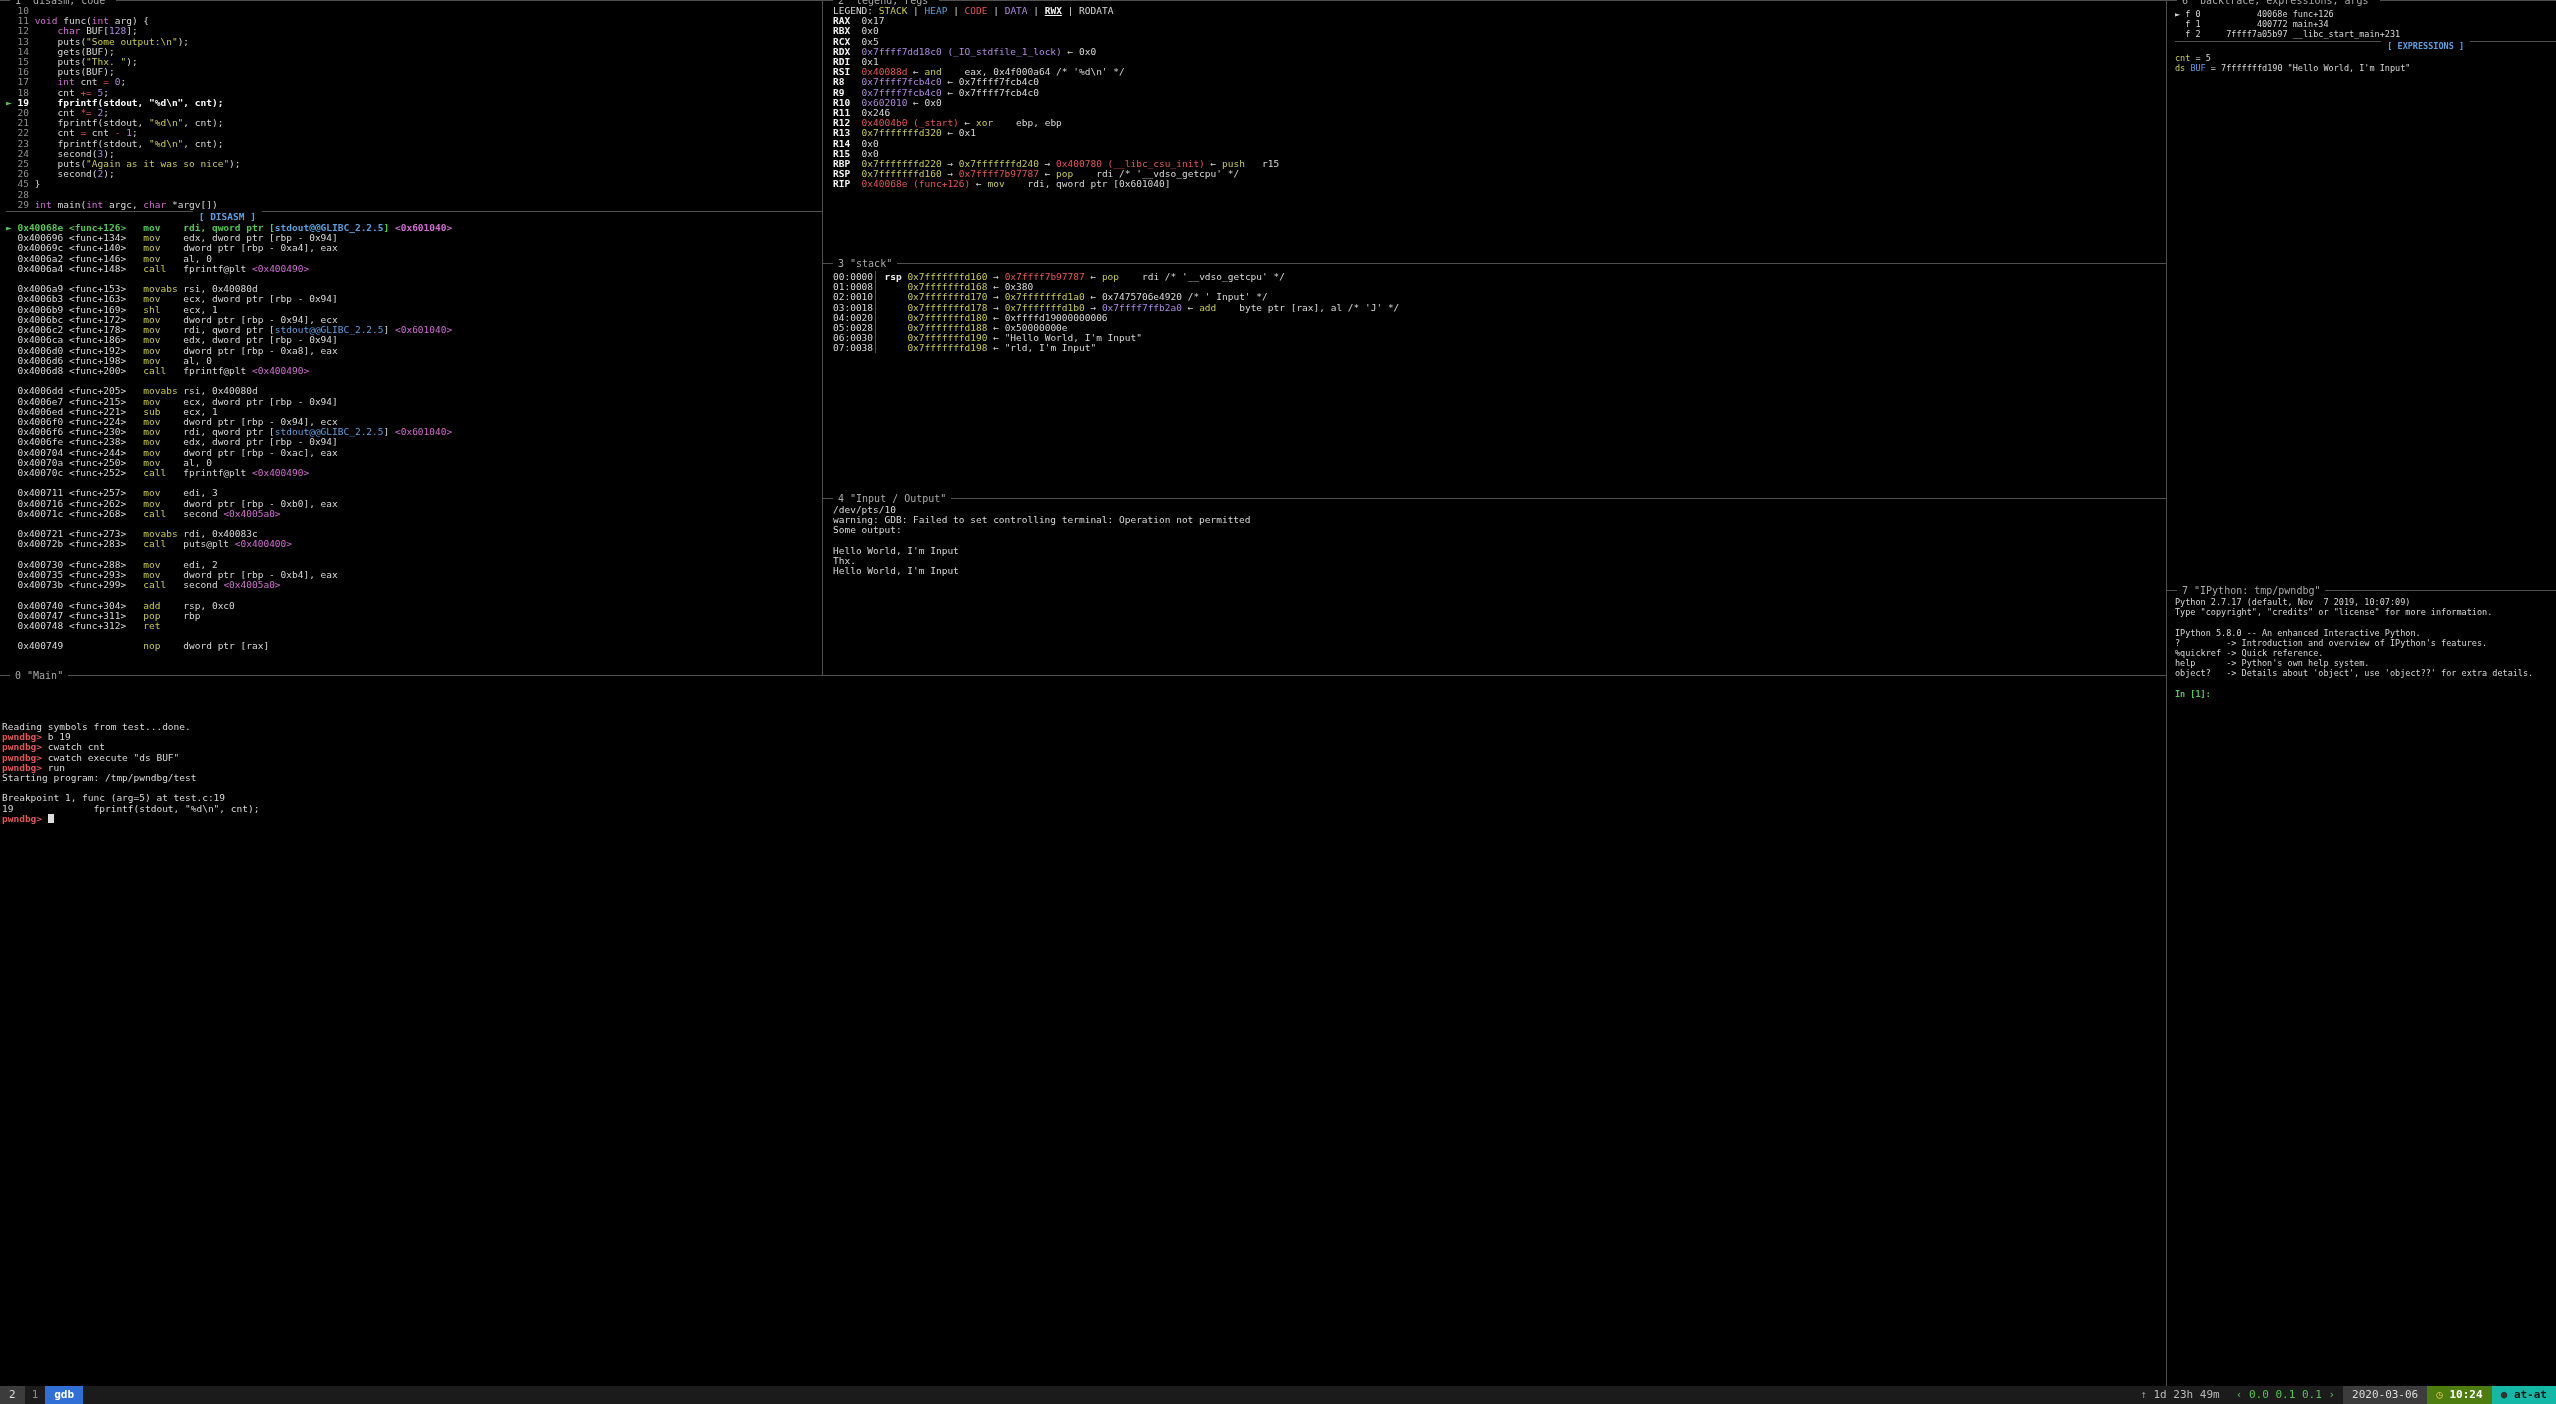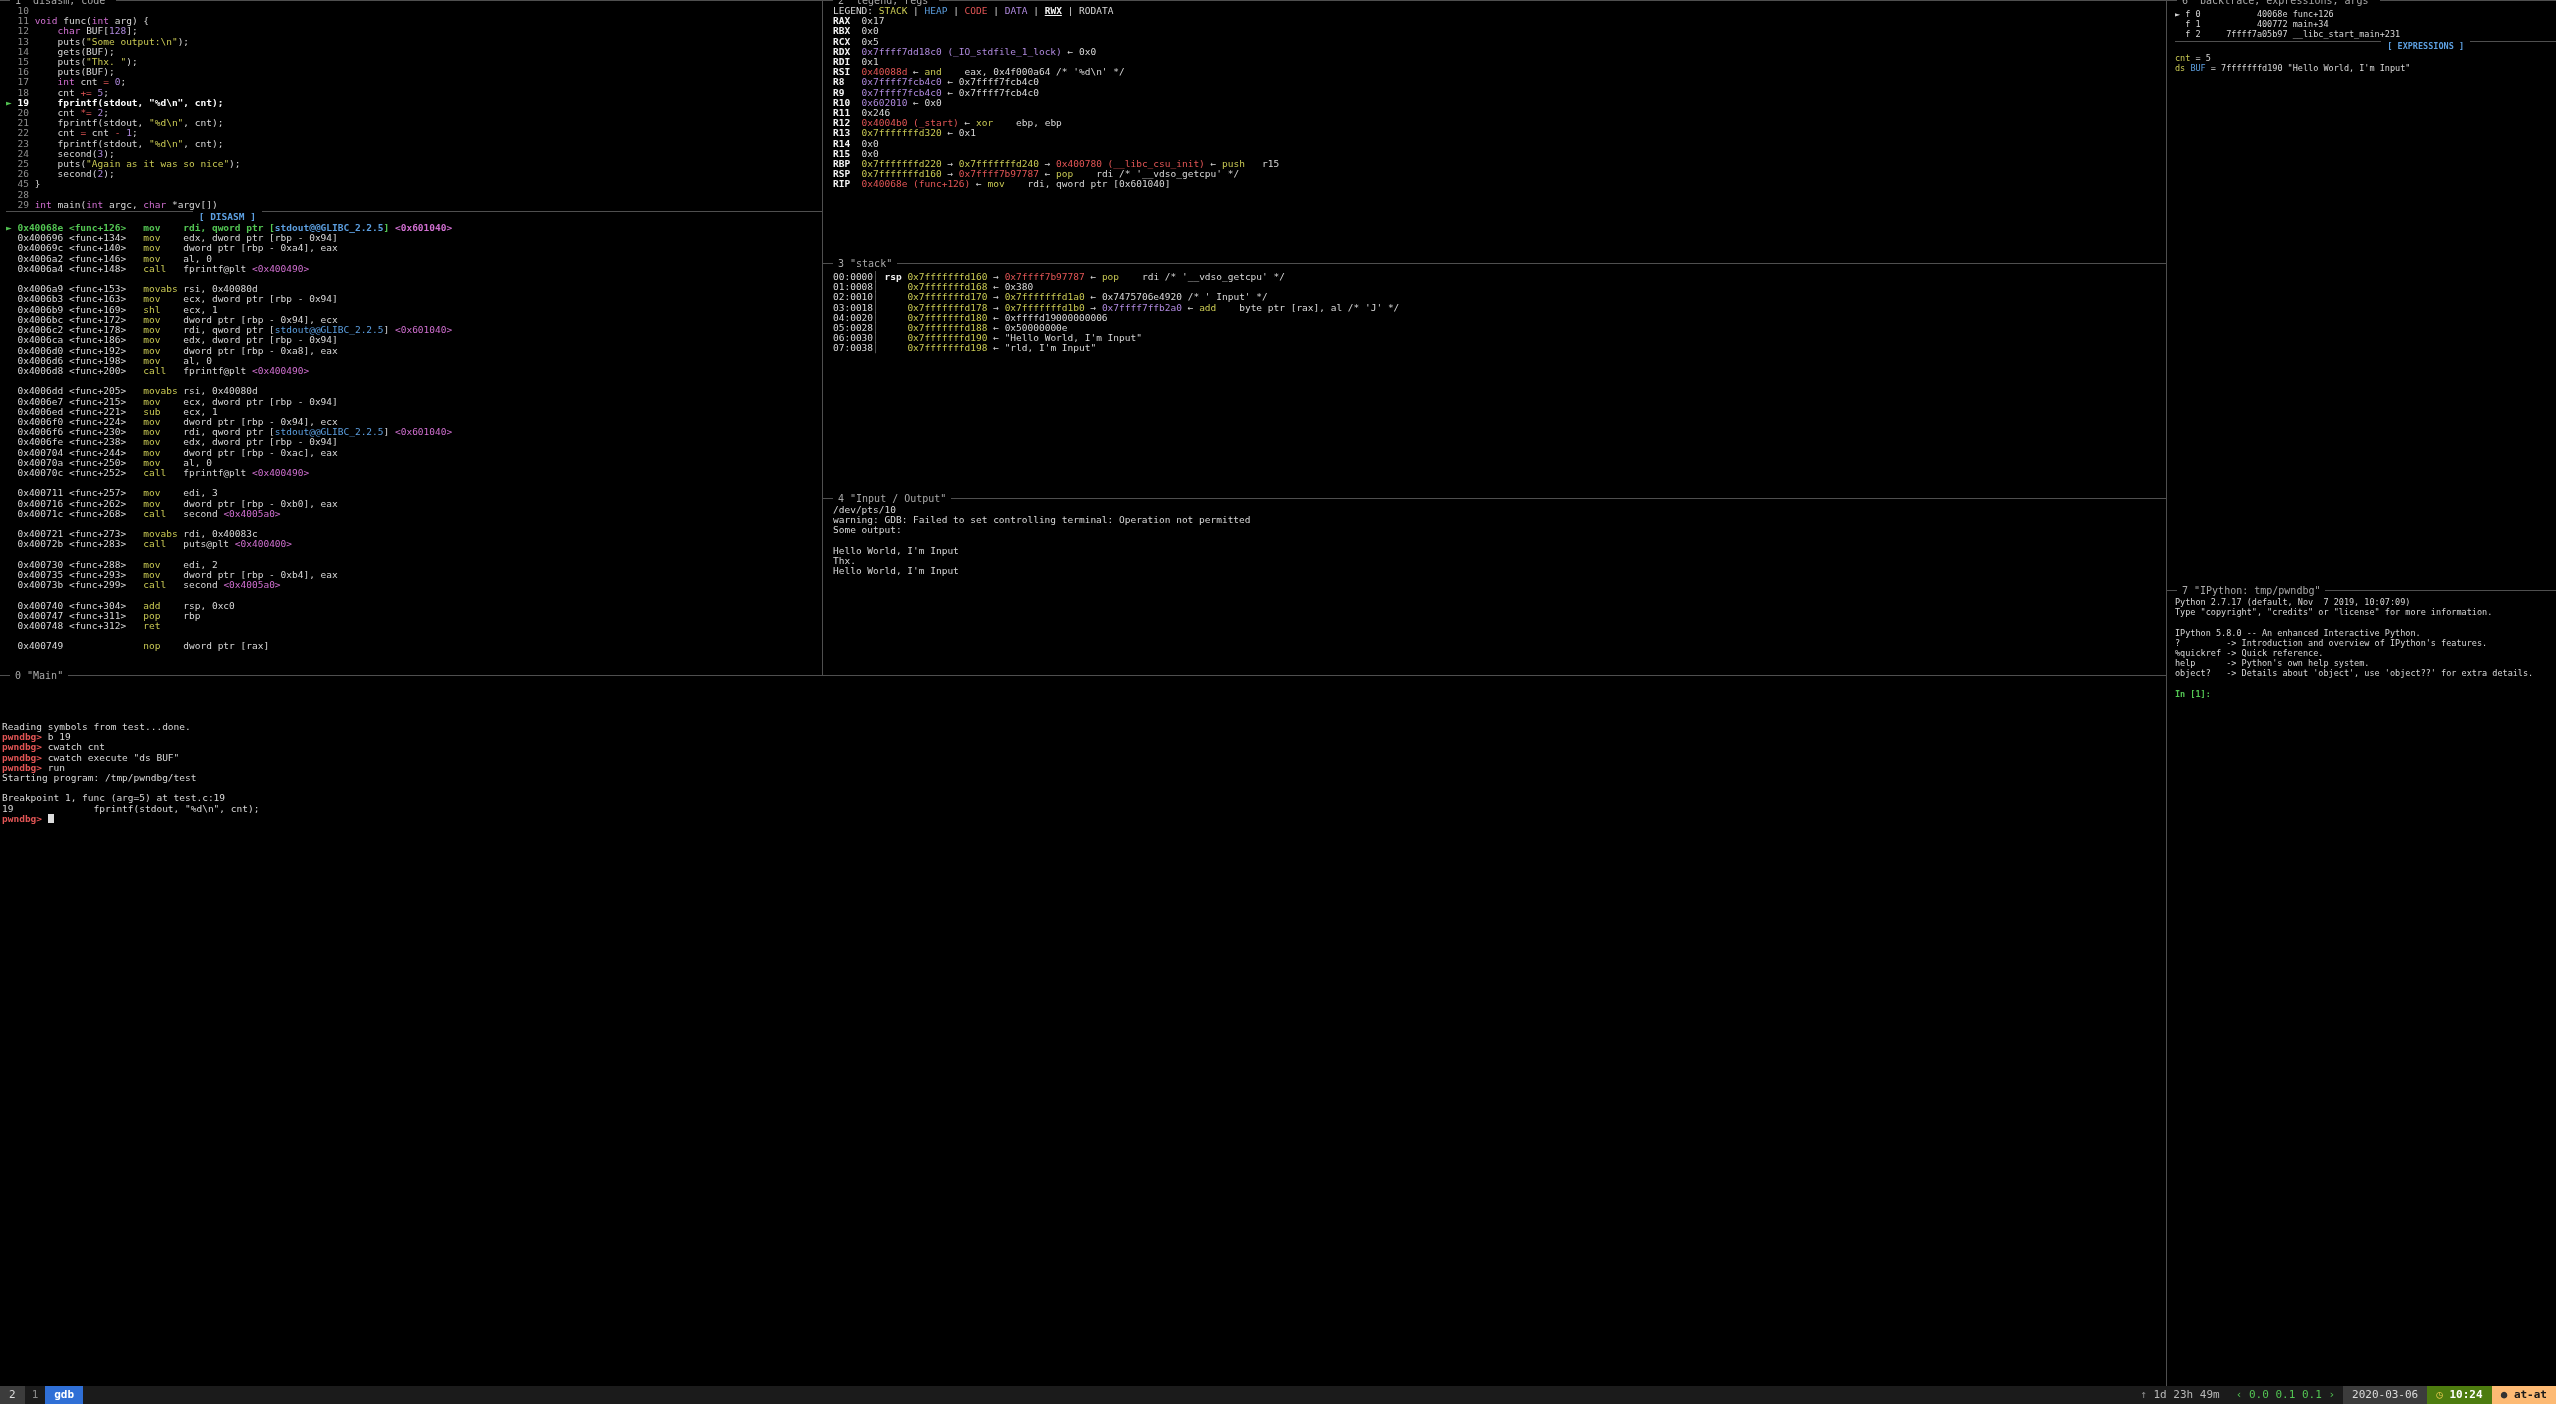--- a/index.html
+++ b/index.html
@@ -66,21 +66,21 @@
   .statusbar{
     position:absolute;left:0;bottom:0;width:2556px;height:18px;background:#1b1b1b;
     display:flex;justify-content:space-between;align-items:stretch;
     font-size:11px;line-height:18px;color:#b9b9b9;
   }
   .sb-left,.sb-right{display:flex;align-items:stretch}
   .chip{padding:0 9px;white-space:pre}
   .chip-dark{background:#3c3c3c;color:#dcdcdc}
   .chip-blue{background:#2f6fd6;color:#ffffff;font-weight:bold}
   .chip-time{background:#4d7c0f;color:#ffffff;font-weight:bold}
-  .chip-host{background:#fdba74;color:#1a1a1a;font-weight:bold}
+  .chip-host{background:#14b8a6;color:#1a1a1a;font-weight:bold}
   .sb-idx{padding:0 7px;color:#8a8a8a}
   .sb-seg{padding:0 8px;white-space:pre}
   .sb-dim{color:#8a8a8a}
   .sb-load,.sb-angle{color:var(--green)}
   .sb-clock{color:#e6c84c}
   .sb-hosticon{color:#333333}
 </style>
 </head>
 <body>
 

